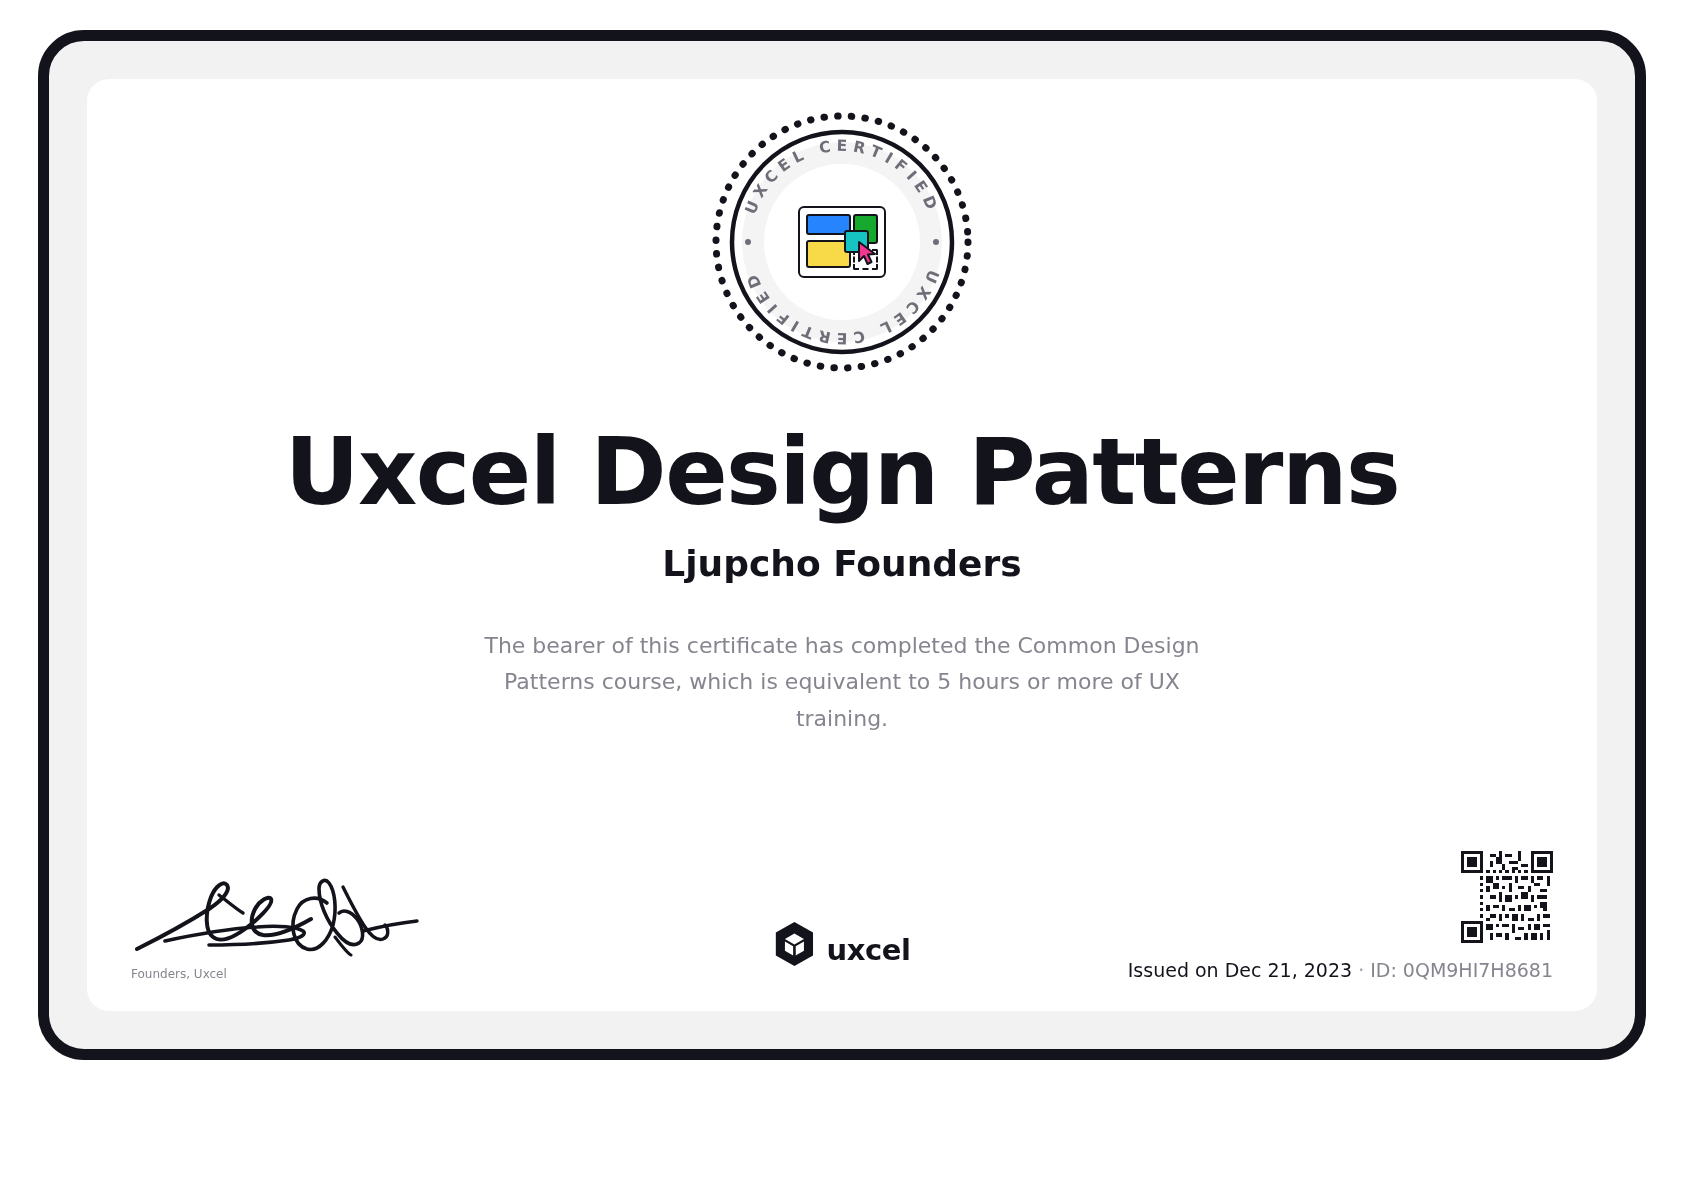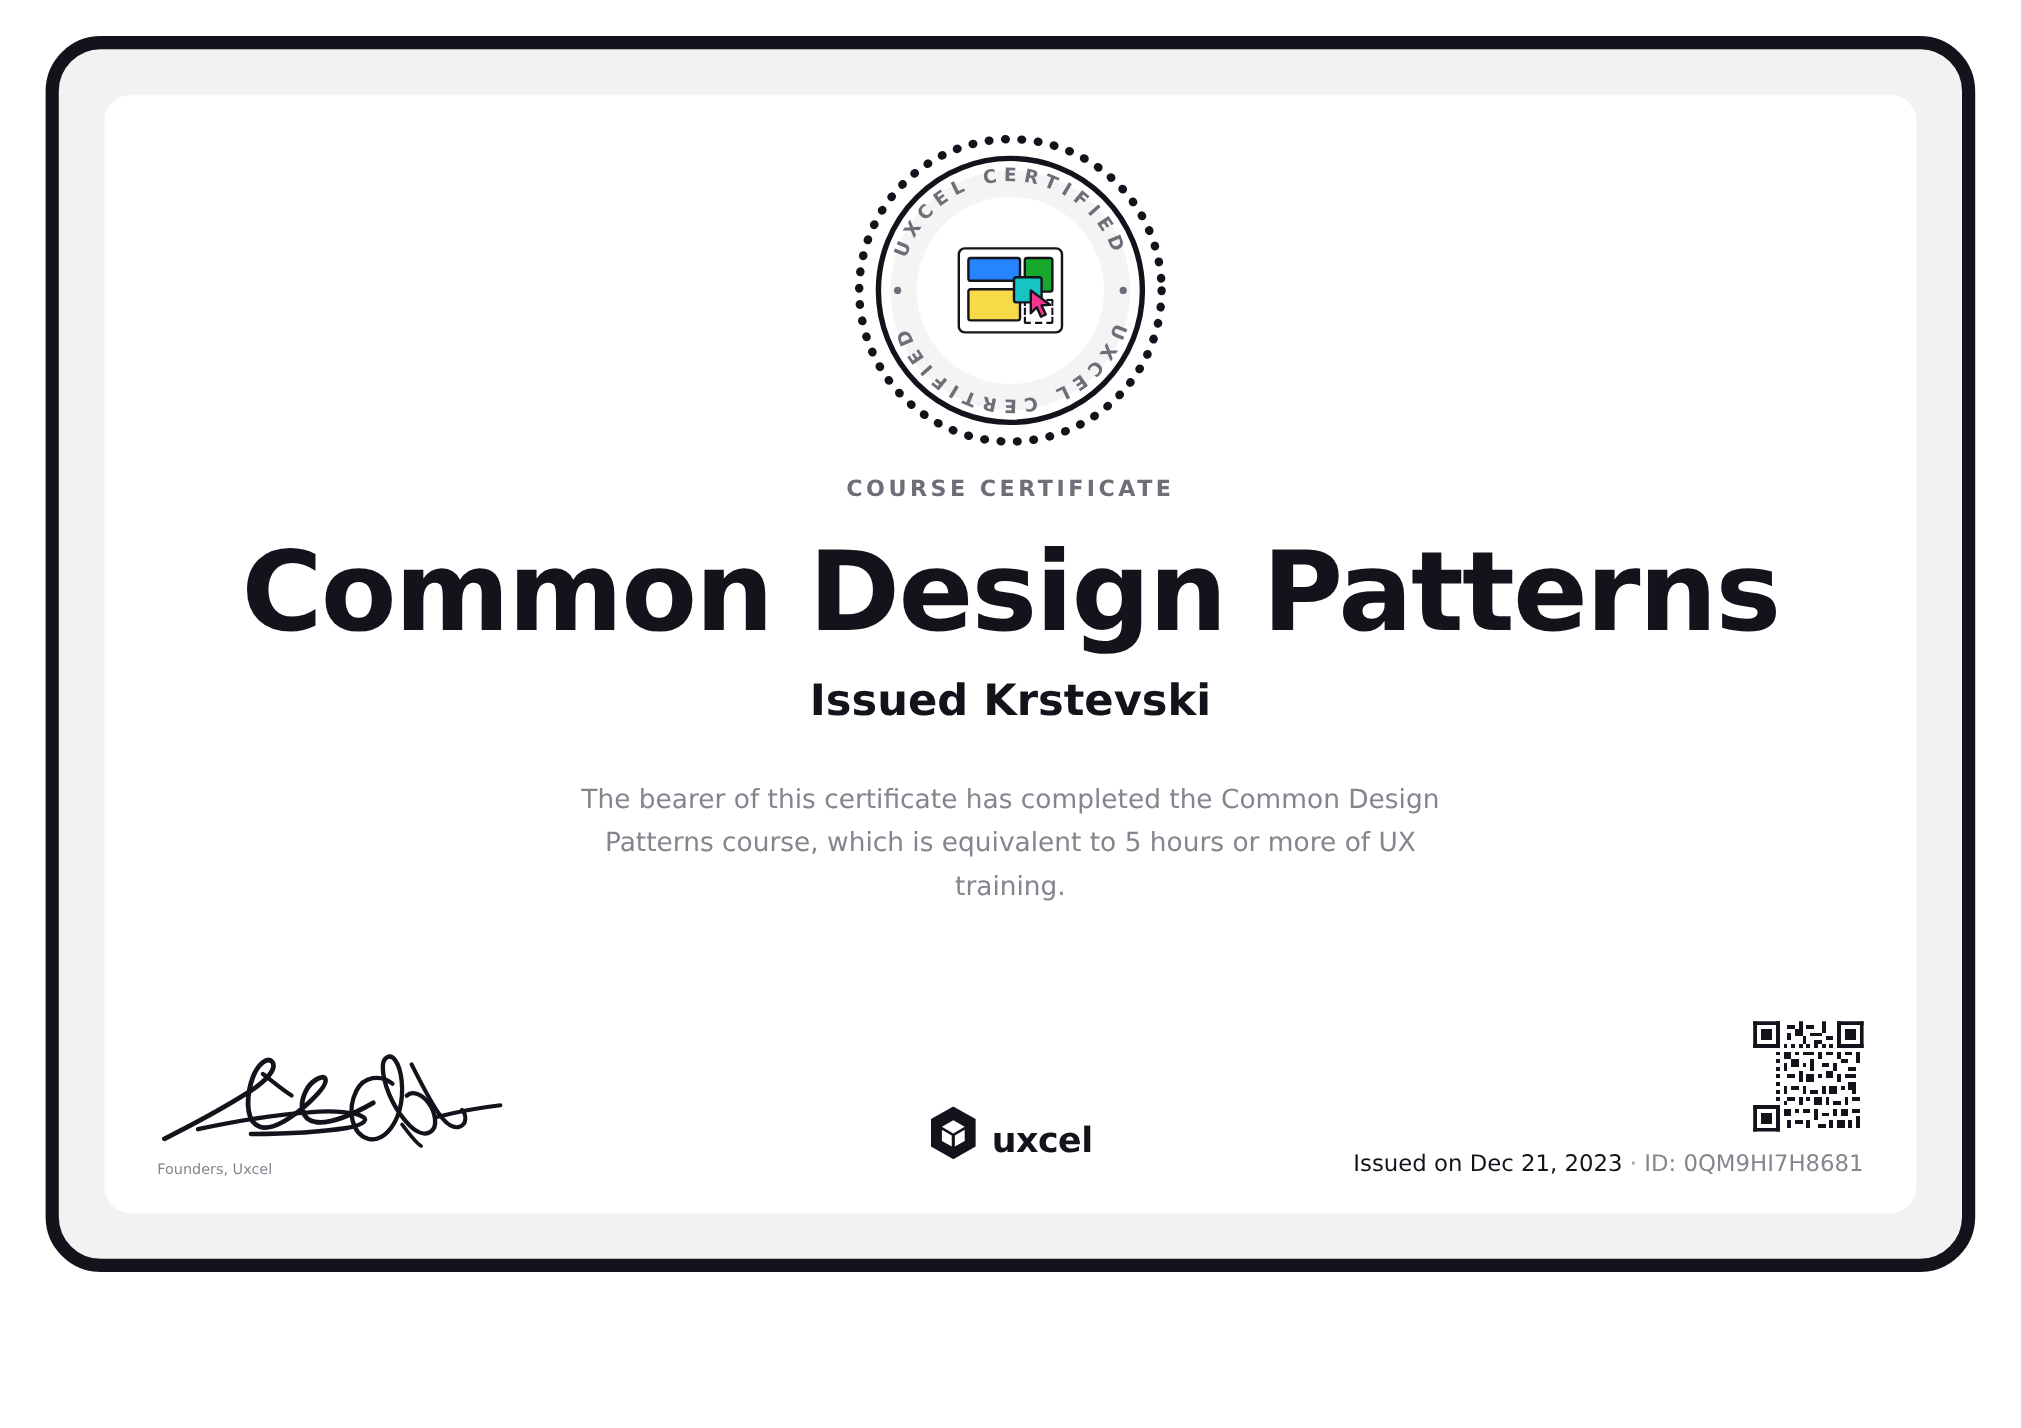--- a/index.html
+++ b/index.html
@@ -268,26 +268,25 @@
             <div class="g-cursor">
               <svg width="22" height="26" viewBox="0 0 22 26">
                 <path d="M1 1 L1 20 L6 15 L9.5 23 L13.5 21 L10 13.5 L17 13 Z" fill="#f5358f" stroke="#13131c" stroke-width="2" stroke-linejoin="round"></path>
               </svg>
             </div>
           </div>
         </div>
       </div>
 
       <div class="cert-body">
-        <div class="kicker">COURSE CERTIFICATE</div>
-
-        <h1 class="course-title">Common Design Patterns</h1>
-
-
-        <div class="recipient-name">Issued Krstevski</div>
+
+        <h1 class="course-title">Uxcel Design Patterns</h1>
+
+
+        <div class="recipient-name">Ljupcho Founders</div>
 
         <p class="description">The bearer of this certificate has completed the Common Design Patterns course, which is equivalent to 5 hours or more of UX training.</p>
       </div>
 
       <div class="footer">
 
         <div class="sig-block">
           <div class="sig-marks">
             <svg width="300" height="82" viewBox="0 0 300 82">
               <g fill="none" stroke="#13131c" stroke-linecap="round" stroke-linejoin="round">

